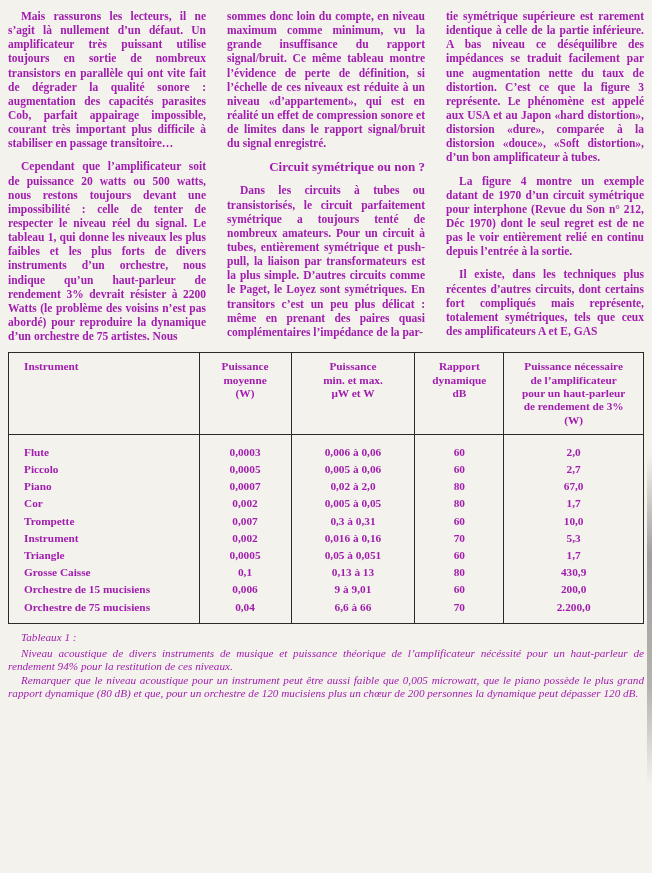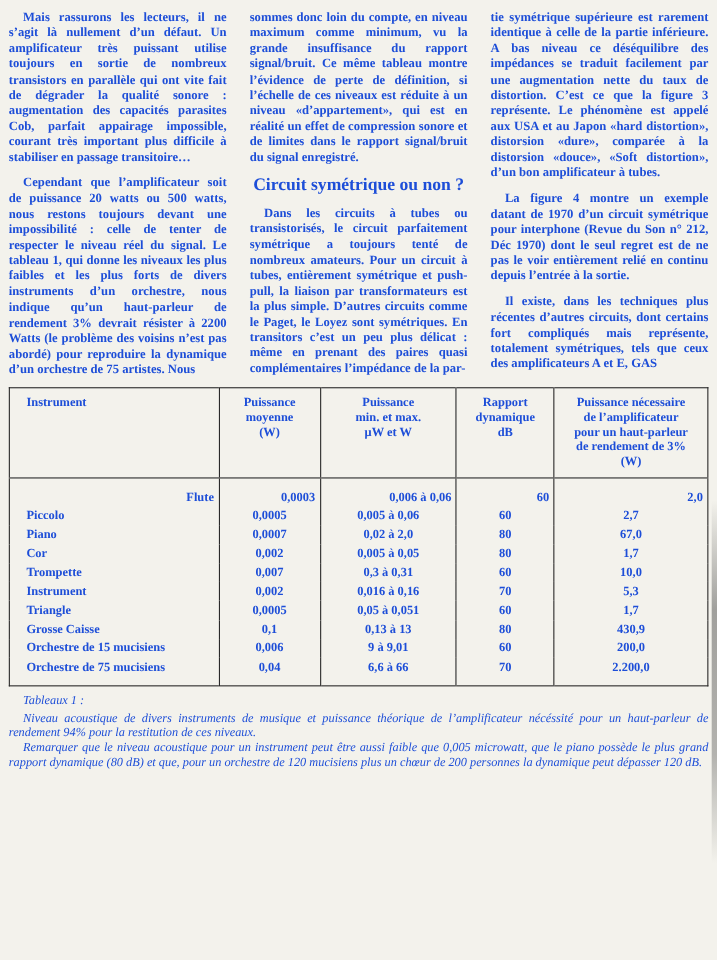--- a/index.html
+++ b/index.html
@@ -6,21 +6,21 @@
     margin: 0;
     padding: 0;
     background: #e8e7e2;
   }
   .page {
     position: relative;
     width: 652px;
     height: 873px;
     box-sizing: border-box;
     background: #f3f2ec;
-    color: #1d4ed8;
+    color: #a21caf;
     font-family: "Liberation Serif", serif;
     padding: 9px 8px 6px 8px;
     overflow: hidden;
   }
   
   .cols {
     display: flex;
     gap: 21px;
   }
   .col {
@@ -30,22 +30,22 @@
     font-weight: bold;
     text-align: justify;
   }
   .col p {
     margin: 0 0 9px 0;
     text-indent: 13px;
   }
   .col p.no-indent { text-indent: 0; }
   .col h3 {
     margin: 2px 0 8px 0;
-    font-size: 16px;
-    text-align: center;
+    font-size: 13px;
+    text-align: right;
     font-weight: bold;
   }
   
   table.data {
     width: 636px;
     border-collapse: collapse;
     border: 1.5px solid #2a2a2a;
     font-size: 11.3px;
     font-weight: bold;
     table-layout: fixed;
@@ -70,21 +70,21 @@
     padding-bottom: 7px;
     white-space: pre-line;
     line-height: 1.18;
   }
   table.data thead th.left,
   table.data tbody td.left {
     text-align: left;
     padding-left: 15px;
   }
   table.data tbody td { padding-top: 2.6px; padding-bottom: 2.6px; }
-  table.data tbody tr:first-child td { padding-top: 11px; text-align: right; }
+  table.data tbody tr:first-child td { padding-top: 11px; }
   table.data tbody tr:last-child td { padding-bottom: 10px; }
   
   .footer {
     margin-top: 7px;
     font-size: 11.2px;
     line-height: 1.2;
     font-style: italic;
     font-weight: normal;
   }
   .footer .label {

